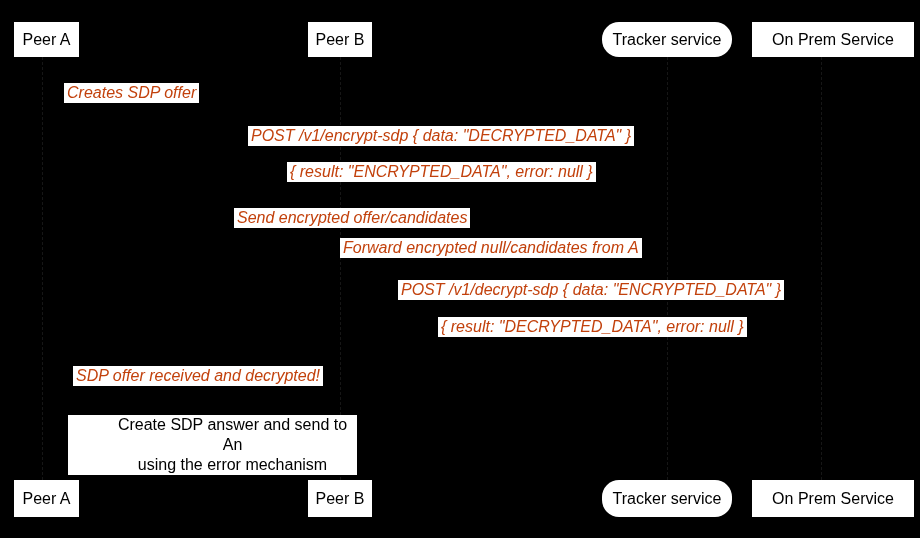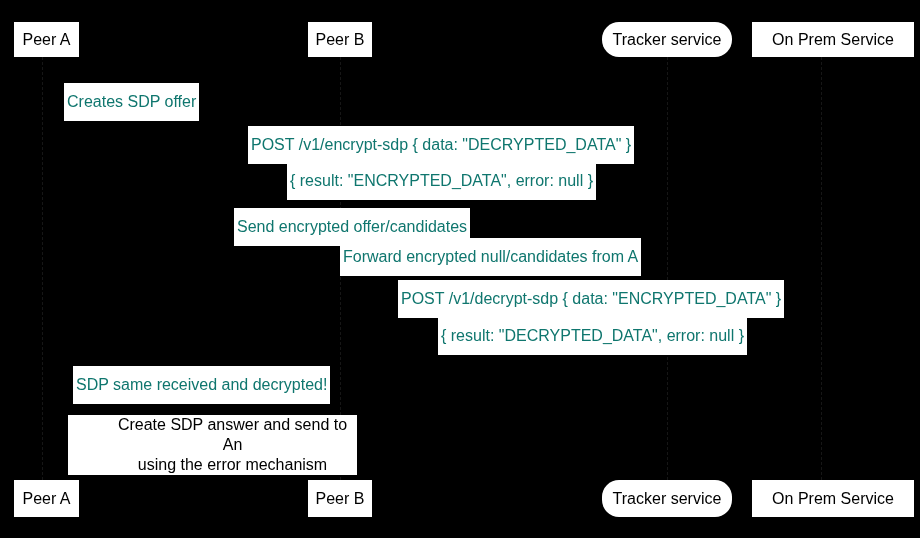--- a/index.html
+++ b/index.html
@@ -43,25 +43,26 @@
   .actor.bottomrow { top: 480px; height: 37px; }
   .pa  { left: 14px;  width: 65px; }
   .pb  { left: 308px; width: 64px; }
   .ts  { left: 602px; width: 130px; border-radius: 17px; }
   .ops { left: 752px; width: 162px; }
 
   
   .msg {
     position: absolute;
     background: #ffffff;
-    color: #0f766e;
+    color: #c2410c;
     font-size: 16px;
     line-height: 20px;
-    padding: 9px 3px;
+    padding: 0 3px;
     white-space: nowrap;
+    font-style: italic;
   }
   .m1 { left: 64px;  top: 83px; }
   .m2 { left: 248px; top: 126px; }
   .m3 { left: 287px; top: 162px; }
   .m4 { left: 234px; top: 208px; }
   .m5 { left: 340px; top: 238px; }
   .m6 { left: 398px; top: 280px; }
   .m7 { left: 438px; top: 317px; }
   .m8 { left: 73px;  top: 366px; }
 
@@ -102,21 +103,21 @@
     <span>On Prem Service</span>
   </div>
 
   <div class="msg m1">Creates SDP offer</div>
   <div class="msg m2">POST /v1/encrypt-sdp { data: "DECRYPTED_DATA" }</div>
   <div class="msg m3">{ result: "ENCRYPTED_DATA", error: null }</div>
   <div class="msg m4">Send encrypted offer/candidates</div>
   <div class="msg m5">Forward encrypted null/candidates from A</div>
   <div class="msg m6">POST /v1/decrypt-sdp { data: "ENCRYPTED_DATA" }</div>
   <div class="msg m7">{ result: "DECRYPTED_DATA", error: null }</div>
-  <div class="msg m8">SDP same received and decrypted!</div>
+  <div class="msg m8">SDP offer received and decrypted!</div>
 
   <div class="note">
     <div>Create SDP answer and send to An</div>
     <div>using the error mechanism</div>
   </div>
 
   <div class="actor bottomrow pa">
     <span>Peer A</span>
   </div>
   <div class="actor bottomrow pb">

